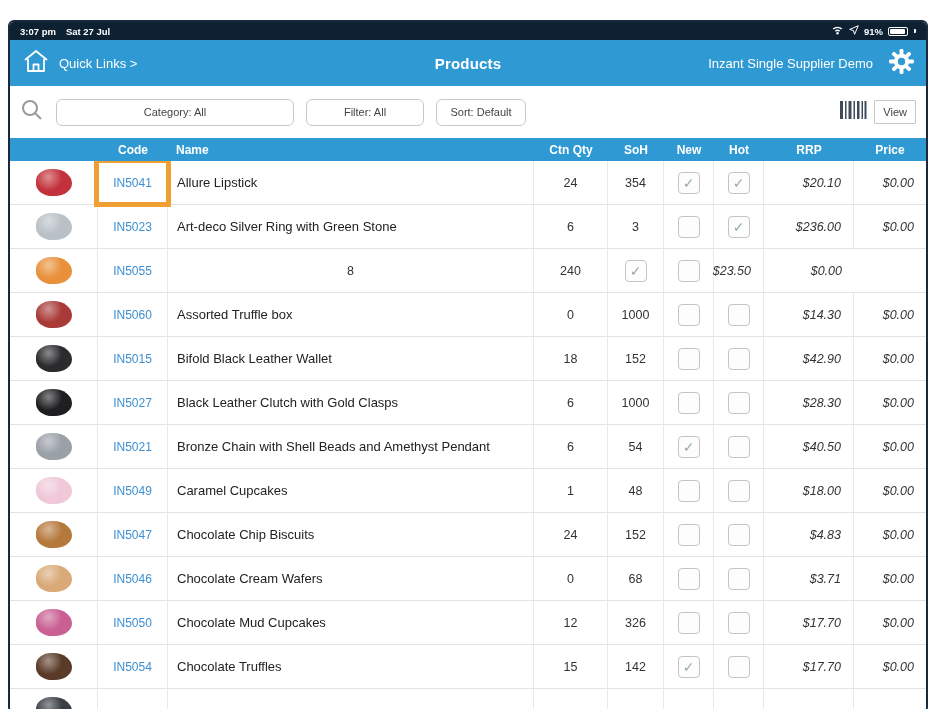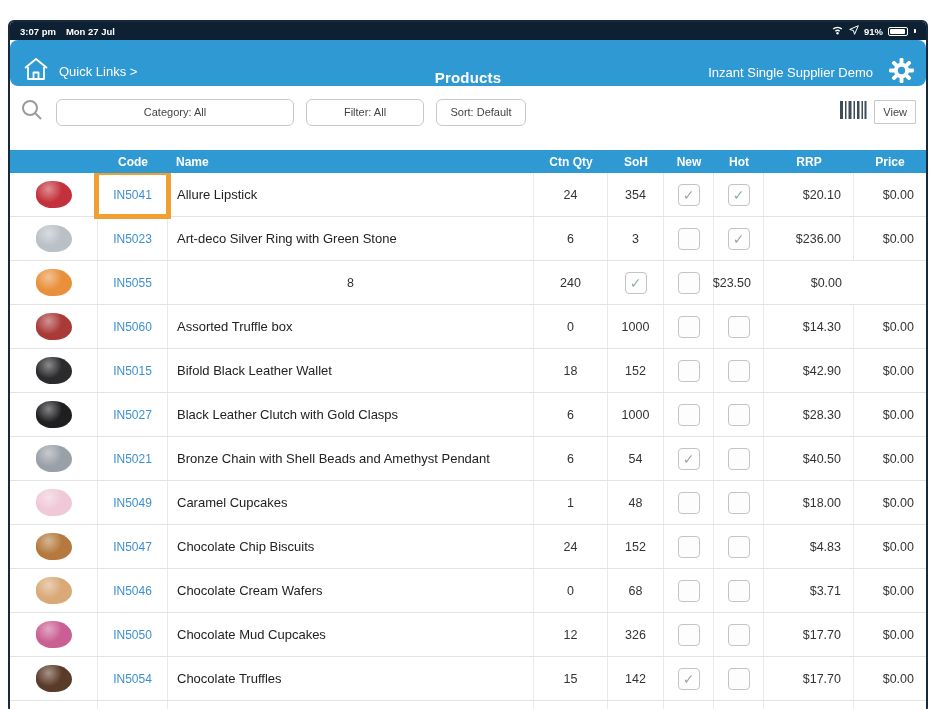--- a/index.html
+++ b/index.html
@@ -14,22 +14,22 @@
     height:18px; background:#0d2133; color:#fff; display:flex; align-items:center;
     justify-content:space-between; padding:0 10px; font-size:9.5px; font-weight:bold;
   }
   .status-left { display:flex; gap:10px; }
   .status-right { display:flex; align-items:center; gap:5px; }
   .battery-shell { width:20px; height:9px; border:1px solid #fff; border-radius:2px; position:relative; }
   .battery-fill { position:absolute; left:1px; top:1px; bottom:1px; width:15px; background:#fff; border-radius:1px; }
   .battery-tip { width:2px; height:4px; background:#fff; border-radius:0 1px 1px 0; margin-left:1px; }
   
   .app-header {
-    height:46px; background:#2f99d4; color:#fff; display:flex; align-items:flex-end;
-    padding:0 12px; position:relative;border-radius:8px;
+    height:46px; background:#2f99d4; color:#fff; display:flex; align-items:center;
+    padding:0 12px; position:relative;
   }
   .header-left { display:flex; align-items:center; gap:9px; }
   .quick-links { font-size:13px; cursor:pointer; }
   .header-title {
     position:absolute; left:50%; transform:translateX(-50%);
     font-weight:bold; font-size:15px; letter-spacing:.2px;
   }
   .header-right { margin-left:auto; display:flex; align-items:center; gap:16px; font-size:13px; }
   
   .toolbar { height:52px; display:flex; align-items:center; gap:12px; padding:0 10px; background:#fff; }
@@ -42,57 +42,57 @@
   .pill-sort    { width:90px; }
   .toolbar-right { margin-left:auto; display:flex; align-items:center; gap:7px; }
   .view-btn {
     border:1px solid #c8c8c8; border-radius:1px; height:24px; padding:0 8px;
     display:flex; align-items:center; font-size:11px; color:#444; cursor:pointer; background:#fff;
   }
   
   .table { --cols: 88px 70px 1fr 74px 56px 50px 50px 90px 72px; }
   .thead {
     display:grid; grid-template-columns:var(--cols); background:#2f99d4; color:#fff;
-    height:23px; align-items:center; font-size:12px; font-weight:bold;margin-top:12px;
+    height:23px; align-items:center; font-size:12px; font-weight:bold;
   }
   .thead .hcell { text-align:center; }
   .thead .hcell.name { text-align:left; padding-left:8px; }
   .rows { height:551px; overflow:hidden; }
   .row {
     display:grid; grid-template-columns:var(--cols); height:44px;
     border-bottom:1px solid #e3e3e3; background:#fff; align-items:stretch;
   }
   .cell {
     display:flex; align-items:center; justify-content:center;
     border-right:1px solid #e9e9e9; font-size:12.5px; color:#333; position:relative;
   }
   .cell:last-child { border-right:none; }
   .cell.name { justify-content:flex-start; padding-left:9px; color:#222; font-size:13px; }
-  .cell.money { justify-content:flex-end; padding-right:12px; }
+  .cell.money { justify-content:flex-end; padding-right:12px;font-style:italic; }
   .code-link { color:#3d8fd1; font-size:12px; cursor:pointer; }
   .thumb { width:36px; height:27px; border-radius:45% 55% 50% 48%; display:inline-block; }
   .checkbox {
     width:22px; height:22px; border:1px solid #c4c4c4; border-radius:4px; background:#fdfdfd;
     display:flex; align-items:center; justify-content:center; color:#93a9b1; font-size:14px; cursor:pointer;
   }
   .code-highlight {
     position:absolute; left:-4px; right:-4px; top:-3px; bottom:-3px;
     border:5px solid #f0a032; z-index:5; pointer-events:none;
   }
 </style>
 </head>
 <body>
 
 <div class="page">
   <div class="frame">
 
     <div class="status-bar">
       <div class="status-left">
         <span>3:07 pm</span>
-        <span>Mon 27 Jul</span>
+        <span>Sat 27 Jul</span>
       </div>
       <div class="status-right">
         <span>
           <svg width="13" height="10" viewBox="0 0 16 12">
             <path d="M2.1 4.3a8.6 8.6 0 0 1 11.8 0l-1.2 1.2a6.9 6.9 0 0 0-9.4 0z" fill="#fff"></path>
             <path d="M4.8 7a4.7 4.7 0 0 1 6.4 0L10 8.2a3 3 0 0 0-4 0z" fill="#fff"></path>
             <circle cx="8" cy="10" r="1.5" fill="#fff"></circle>
           </svg>
         </span>
         <span>

